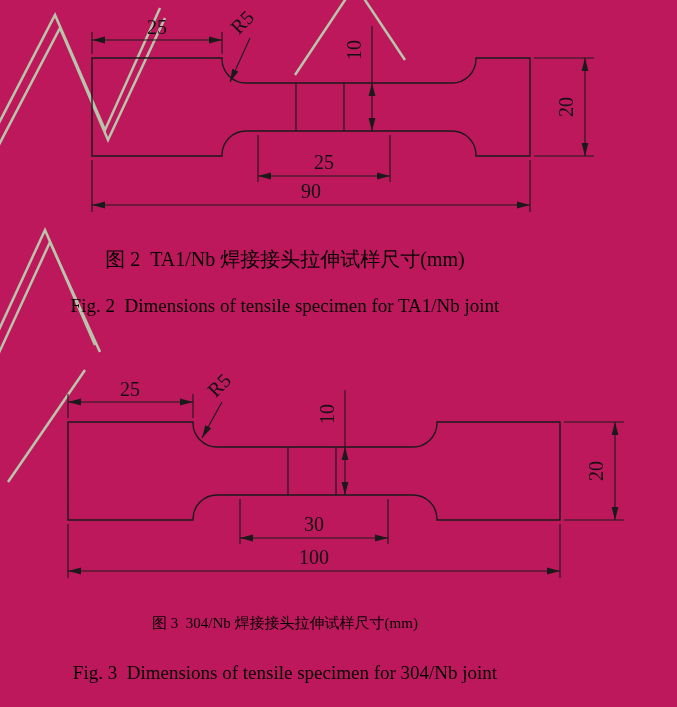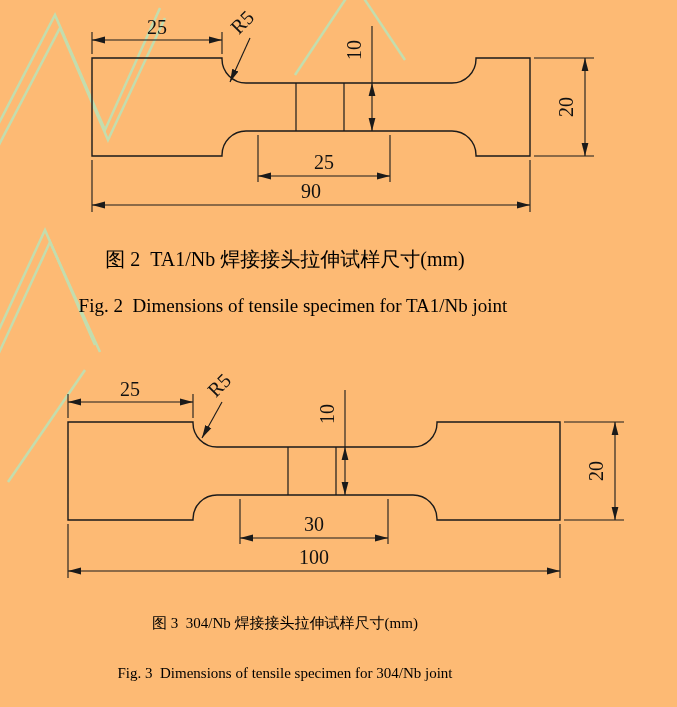--- a/index.html
+++ b/index.html
@@ -1,39 +1,39 @@
 <!DOCTYPE html>
 <html><head>
 <meta charset="utf-8">
 <style>
   html,body{margin:0;padding:0;background:#ffffff;}
   #page{
     position:relative;
     width:677px;height:707px;
-    background:#fdba74;
+    background:#be185d;
     overflow:hidden;
     font-family:"Liberation Serif","DejaVu Serif",serif;
   }
   svg{display:block;}
   .layer{position:absolute;left:0;top:0;}
   .fig-svg{position:absolute;left:0;z-index:2;}
   #fig2-svg{top:10px;}
   #fig3-svg{top:370px;}
   .outline{fill:none;stroke:#1a1a1a;stroke-width:1.4;}
   .dline{stroke:#1a1a1a;stroke-width:1.1;fill:none;}
   .weld{stroke:#1a1a1a;stroke-width:1.2;}
   .dim-text{font:20px "Liberation Serif","DejaVu Serif",serif;fill:#111;text-anchor:middle;}
   .caption{
     position:absolute;left:0;width:570px;height:30px;line-height:30px;
     text-align:center;color:#000;white-space:pre;z-index:2;
   }
   .caption-zh{font-size:20px;top:244px;}
-  .caption-en{font-size:19px;top:291px;margin-left:8px;}
+  .caption-en{font-size:19px;top:291px;}
   .caption-zh3{font-size:15px;top:608px;}
-  .caption-en3{font-size:15px;top:658px;}
+  .caption-en3{font-size:19px;top:658px;}
   #watermark{z-index:1;}
 </style>
 </head>
 <body>
 
 <div id="page">
 
   <svg id="watermark" class="layer" width="677" height="707" viewBox="0 0 677 707">
     <g fill="none" stroke="#b9e4b9" stroke-width="2.5" opacity="0.85">
       <path d="M -15,150 L 55,15 L 105,130 L 160,8"></path>

